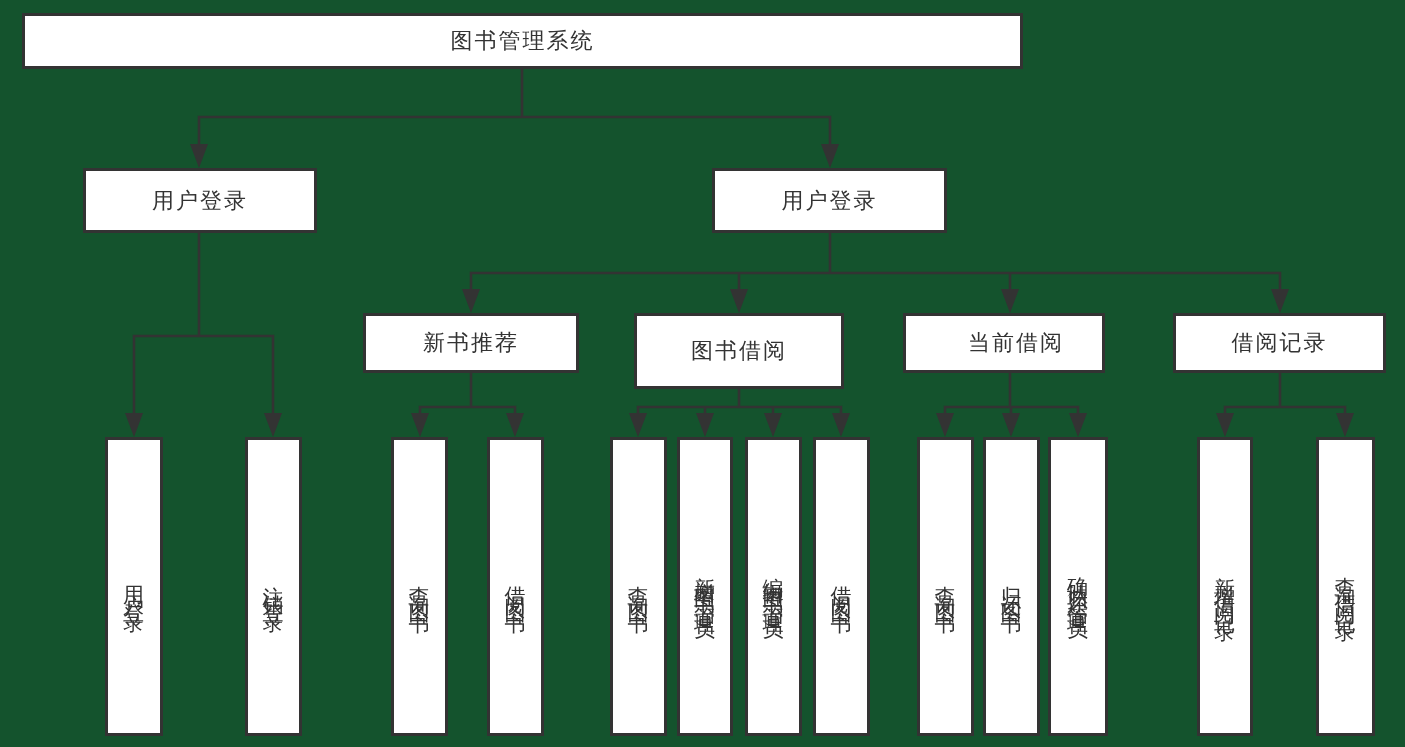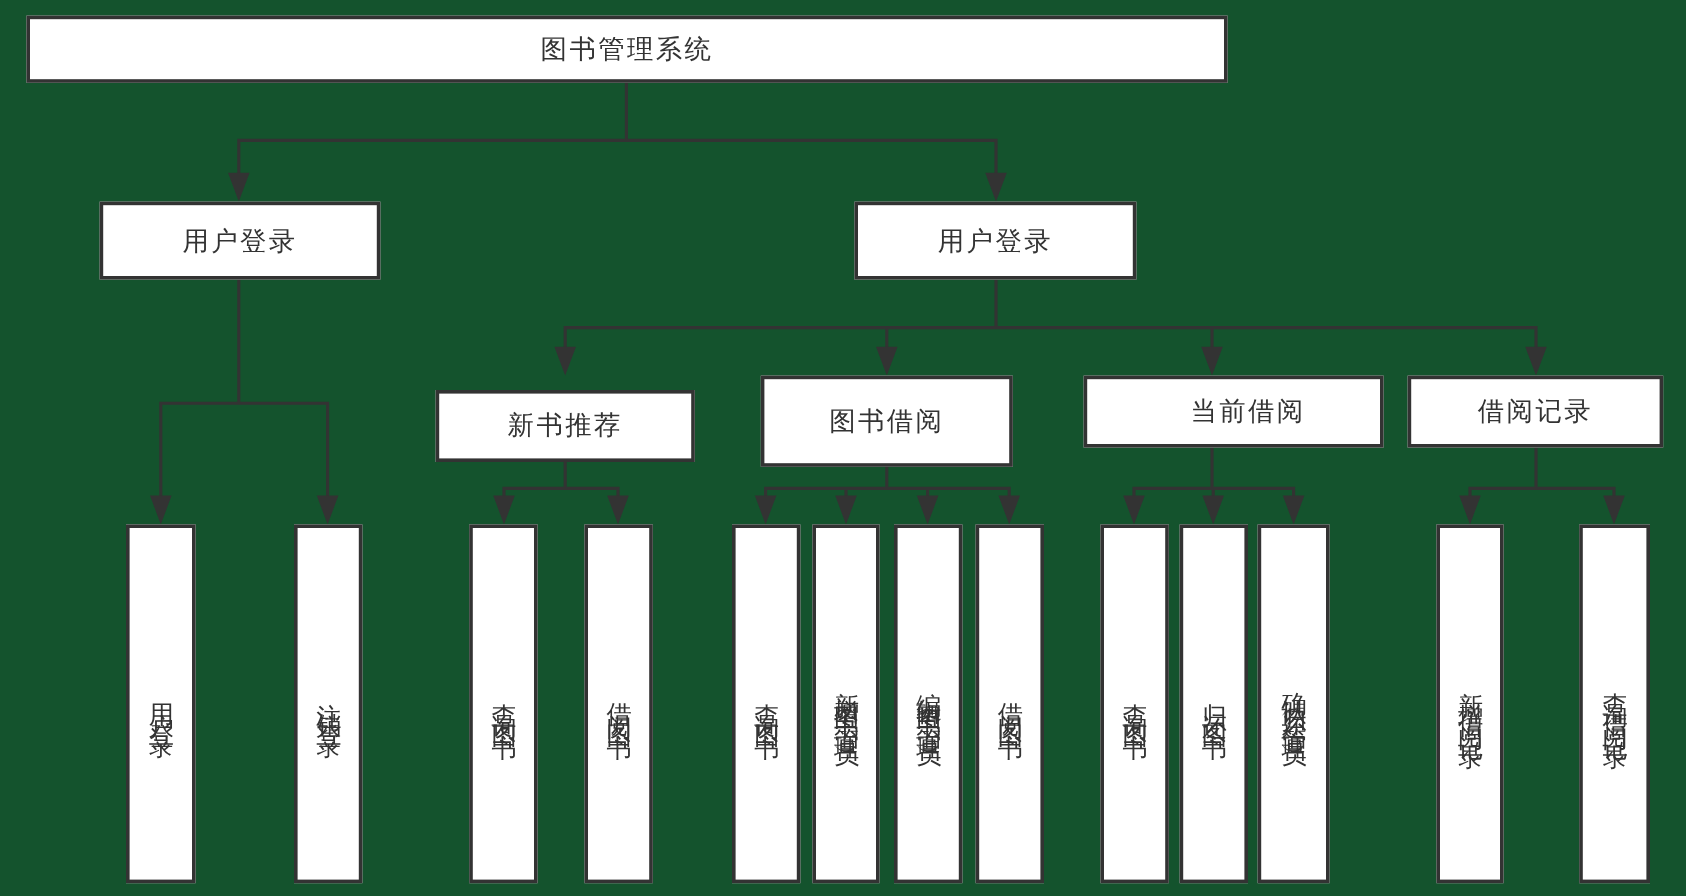--- a/index.html
+++ b/index.html
@@ -95,23 +95,23 @@
       M1069,413 L1087,413 L1078,437 Z
       M1216,413 L1234,413 L1225,437 Z
       M1336,413 L1354,413 L1345,437 Z"></path>
   </svg>
 
   <div class="node" style="left:22px; top:13px; width:1001px; height:56px;">图书管理系统</div>
 
   <div class="node" style="left:83px; top:168px; width:234px; height:65px;">用户登录</div>
   <div class="node" style="left:712px; top:168px; width:235px; height:65px;">用户登录</div>
 
-  <div class="node" style="left:363px; top:313px; width:216px; height:60px;margin-top:12px;">新书推荐</div>
+  <div class="node" style="left:363px; top:313px; width:216px; height:60px;">新书推荐</div>
   <div class="node" style="left:634px; top:313px; width:210px; height:76px;">图书借阅</div>
-  <div class="node" style="left:903px; top:313px; width:250px; height:60px;padding-left:24px;">当前借阅</div>
+  <div class="node" style="left:903px; top:313px; width:202px; height:60px;padding-left:24px;">当前借阅</div>
   <div class="node" style="left:1173px; top:313px; width:213px; height:60px;">借阅记录</div>
 
   <div class="node-v" style="left:105px; top:437px; width:58px; height:299px;">用户登录</div>
   <div class="node-v" style="left:245px; top:437px; width:57px; height:299px;">注销登录</div>
 
   <div class="node-v" style="left:391px; top:437px; width:57px; height:299px;">查询图书</div>
   <div class="node-v" style="left:487px; top:437px; width:57px; height:299px;">借阅图书</div>
 
   <div class="node-v" style="left:610px; top:437px; width:57px; height:299px;">查询图书</div>
   <div class="node-v" style="left:677px; top:437px; width:56px; height:299px; letter-spacing:6px;">新增图书（管理员）</div>

